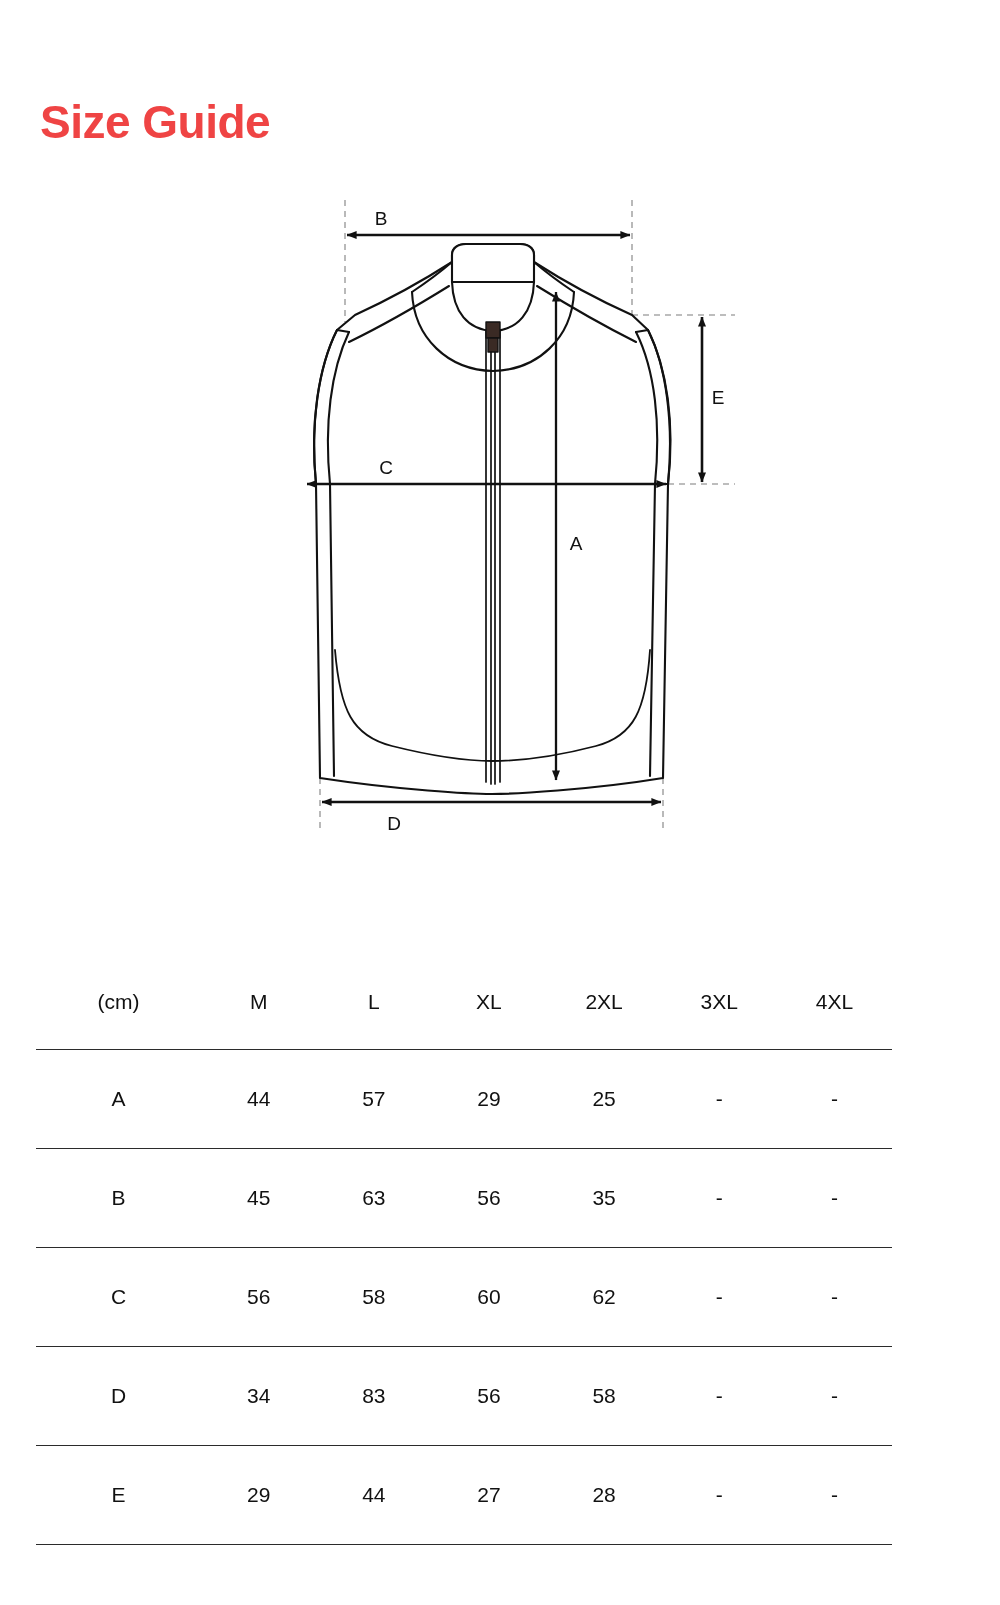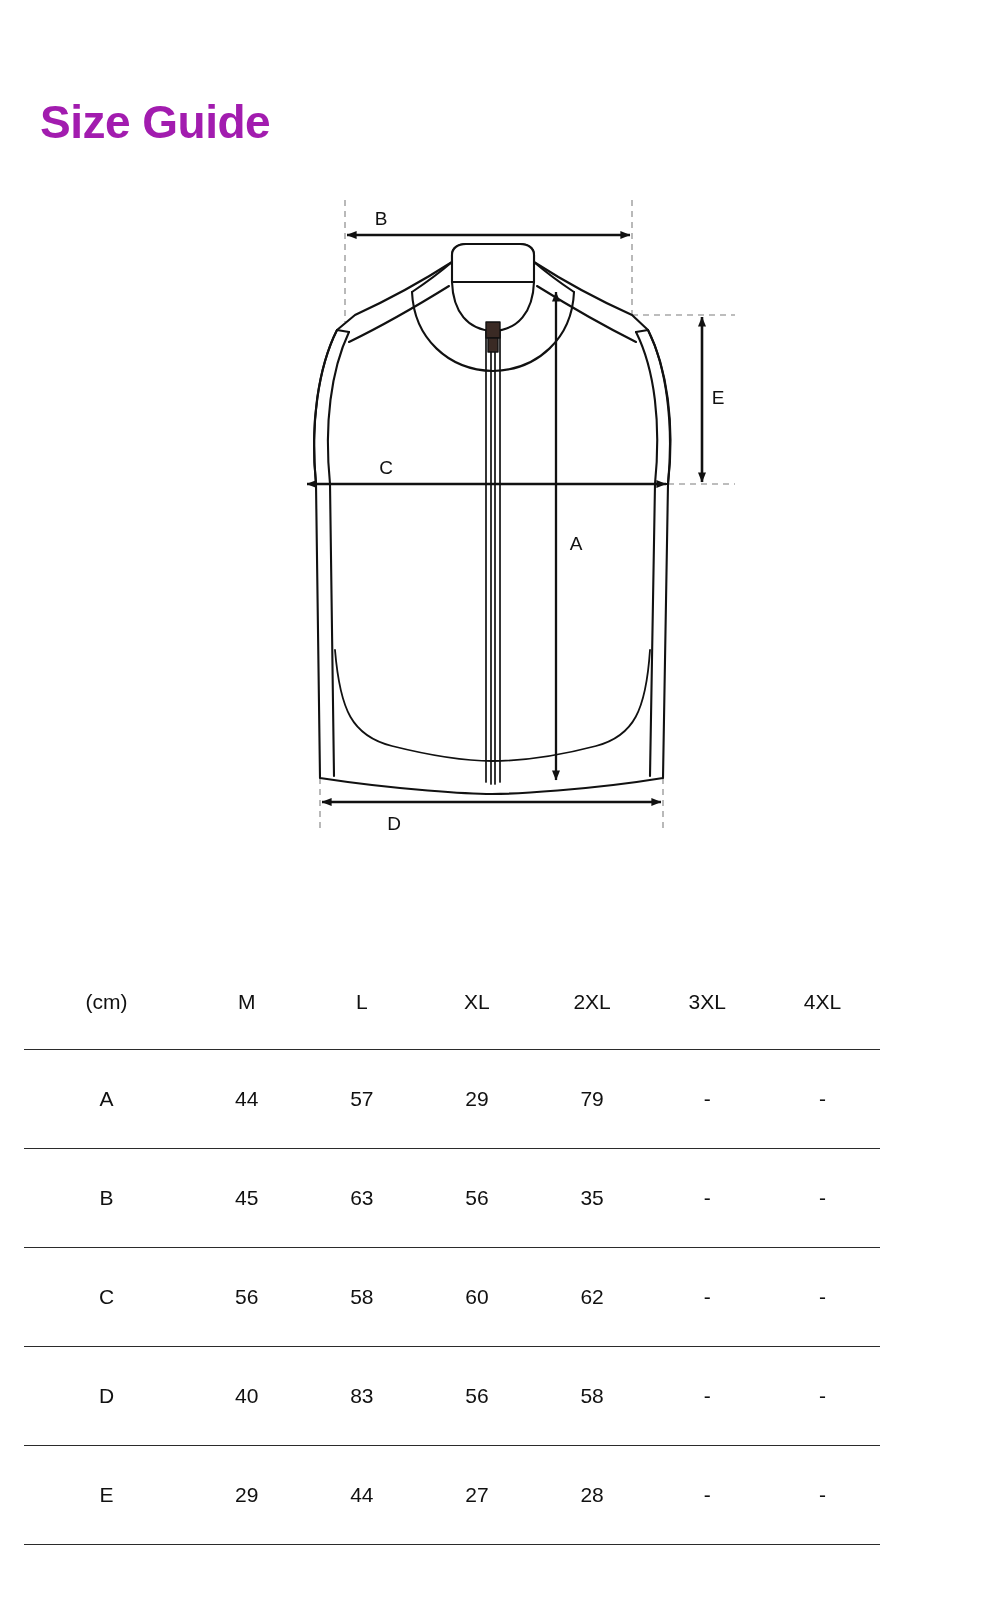--- a/index.html
+++ b/index.html
@@ -22,40 +22,40 @@
     background: #ffffff;
   }
   #page-title {
     position: absolute;
     left: 40px;
     top: 66px;
     font-size: 46px;
     font-weight: 700;
     letter-spacing: -0.5px;
     line-height: 1.1;
-    color: #a21caf;
+    color: #ef4444;
   }
   #diagram-wrap {
     position: absolute;
     left: 0px;
     top: 170px;
     width: 1000px;
     height: 700px;
   }
   #vest-diagram {
     display: block;
   }
   .dim-label {
     font-family: "Liberation Sans", sans-serif;
     font-size: 19px;
     fill: #111111;
   }
   #size-table-wrap {
     position: absolute;
-    left: 24px;
+    left: 36px;
     top: 955px;
     width: 920px;
   }
   table.size-table {
     border-collapse: collapse;
     width: 856px;
     table-layout: fixed;
     font-size: 21px;
     color: #111111;
   }
@@ -217,21 +217,21 @@
           <th>3XL</th>
           <th>4XL</th>
         </tr>
       </thead>
       <tbody>
         <tr>
           <td class="mark-cell">A</td>
           <td>44</td>
           <td>57</td>
           <td>29</td>
-          <td>79</td>
+          <td>25</td>
           <td class="dash-cell">-</td>
           <td class="dash-cell">-</td>
         </tr>
         <tr>
           <td class="mark-cell">B</td>
           <td>45</td>
           <td>63</td>
           <td>56</td>
           <td>35</td>
           <td class="dash-cell">-</td>
@@ -241,21 +241,21 @@
           <td class="mark-cell">C</td>
           <td>56</td>
           <td>58</td>
           <td>60</td>
           <td>62</td>
           <td class="dash-cell">-</td>
           <td class="dash-cell">-</td>
         </tr>
         <tr>
           <td class="mark-cell">D</td>
-          <td>40</td>
+          <td>34</td>
           <td>83</td>
           <td>56</td>
           <td>58</td>
           <td class="dash-cell">-</td>
           <td class="dash-cell">-</td>
         </tr>
         <tr>
           <td class="mark-cell">E</td>
           <td>29</td>
           <td>44</td>

